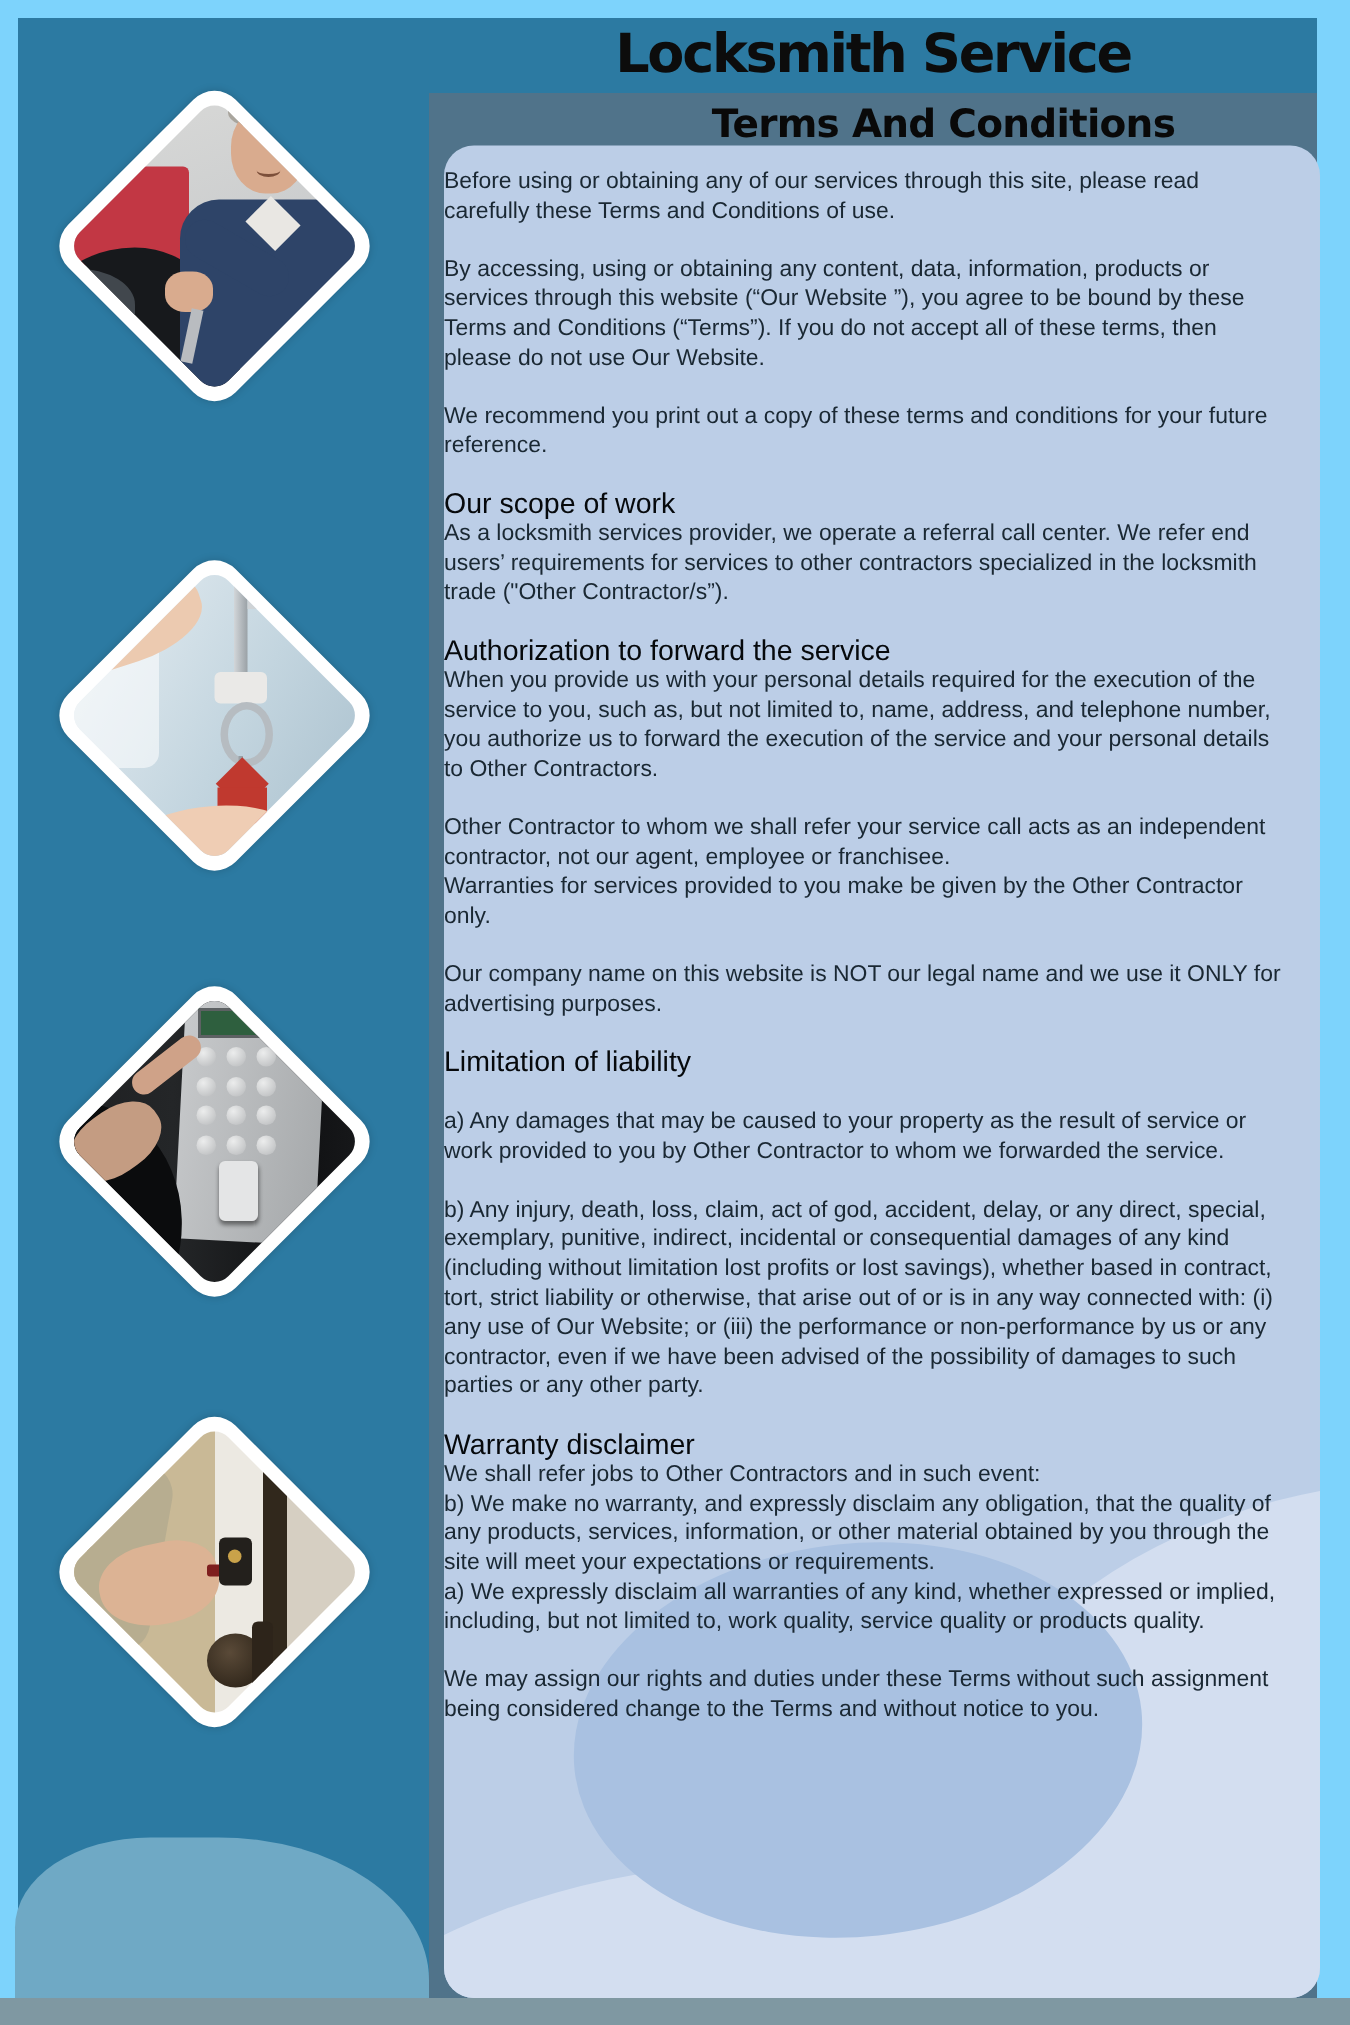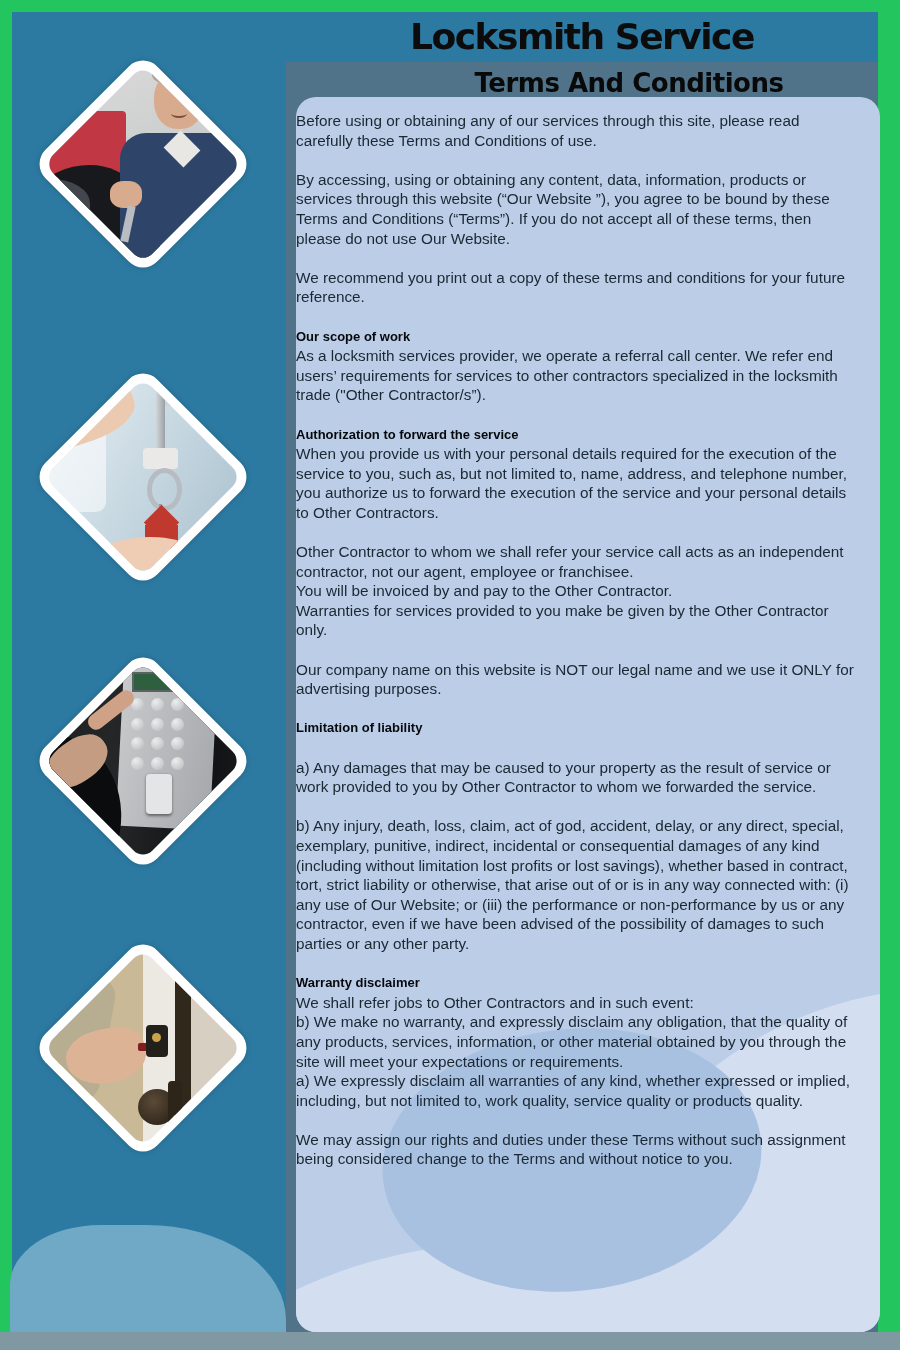--- a/index.html
+++ b/index.html
@@ -1,18 +1,18 @@
 <!DOCTYPE html>
 <html><head>
 <meta charset="utf-8">
 <style>
   html,body{margin:0;padding:0;}
   #canvas{
     position:relative;width:900px;height:1350px;overflow:hidden;
-    background:#22c55e;
+    background:#7dd3fc;
     font-family:"Liberation Sans",sans-serif;
   }
   .abs{position:absolute;}
 
   
   .title-band{left:12px;top:12px;width:866px;height:50px;background:#2c7aa2;}
   .left-column{left:12px;top:62px;width:274px;height:1270px;background:#2c7aa2;}
   .right-panel{left:286px;top:62px;width:592px;height:1270px;background:#50738a;}
   .bottom-band{left:0;top:1332px;width:900px;height:18px;background:#7f98a2;}
   .corner-blob{left:10px;top:1225px;width:276px;height:107px;background:#6fa9c5;
@@ -28,21 +28,21 @@
 
   
   .terms-card{left:296px;top:97px;width:584px;height:1235px;background:#bccee7;
     border-radius:20px;overflow:hidden;}
   .card-light-a{left:300px;top:890px;width:720px;height:620px;background:#d3def0;border-radius:50%;}
   .card-light-b{left:-160px;top:1145px;width:760px;height:520px;background:#d3def0;border-radius:50%;}
   .card-blob{left:86px;top:932px;width:380px;height:262px;background:#a9c1e1;
     border-radius:50%;transform:rotate(-6deg);}
   .terms-text{left:0;top:14px;width:560px;}
   .terms-text .p{font-size:15.3px;line-height:19.6px;color:#1a2833;}
-  .terms-text .h{font-size:13px;line-height:19.6px;color:#06090c;font-weight:bold;}
+  .terms-text .h{font-size:19px;line-height:19.6px;color:#06090c;font-weight:normal;}
   .terms-text .gap{height:19.6px;}
 
   
   .diamond{width:158px;height:158px;background:#ffffff;border-radius:20px;
     transform:rotate(45deg);box-shadow:0 0 6px rgba(0,0,0,0.18);}
   .diamond .inner{position:absolute;left:9px;top:9px;width:140px;height:140px;
     border-radius:13px;overflow:hidden;}
   .scene{position:absolute;width:230px;height:230px;left:50%;top:50%;
     transform:translate(-50%,-50%) rotate(-45deg);}
   .scene div{position:absolute;}
@@ -133,21 +133,20 @@
         <div class="gap"></div>
         <div class="p">We recommend you print out a copy of these terms and conditions for your future reference.</div>
         <div class="gap"></div>
         <div class="h">Our scope of work</div>
         <div class="p">As a locksmith services provider, we operate a referral call center. We refer end users’ requirements for services to other contractors specialized in the locksmith trade ("Other Contractor/s”).</div>
         <div class="gap"></div>
         <div class="h">Authorization to forward the service</div>
         <div class="p">When you provide us with your personal details required for the execution of the service to you, such as, but not limited to, name, address, and telephone number, you authorize us to forward the execution of the service and your personal details to Other Contractors.</div>
         <div class="gap"></div>
         <div class="p">Other Contractor to whom we shall refer your service call acts as an independent contractor, not our agent, employee or franchisee.</div>
-        <div class="p">You will be invoiced by and pay to the Other Contractor.</div>
         <div class="p">Warranties for services provided to you make be given by the Other Contractor only.</div>
         <div class="gap"></div>
         <div class="p">Our company name on this website is NOT our legal name and we use it ONLY for advertising purposes.</div>
         <div class="gap"></div>
         <div class="h">Limitation of liability</div>
         <div class="gap"></div>
         <div class="p">a) Any damages that may be caused to your property as the result of service or work provided to you by Other Contractor to whom we forwarded the service.</div>
         <div class="gap"></div>
         <div class="p">b) Any injury, death, loss, claim, act of god, accident, delay, or any direct, special, exemplary, punitive, indirect, incidental or consequential damages of any kind (including without limitation lost profits or lost savings), whether based in contract, tort, strict liability or otherwise, that arise out of or is in any way connected with: (i) any use of Our Website; or (iii) the performance or non-performance by us or any contractor, even if we have been advised of the possibility of damages to such parties or any other party.</div>
         <div class="gap"></div>

